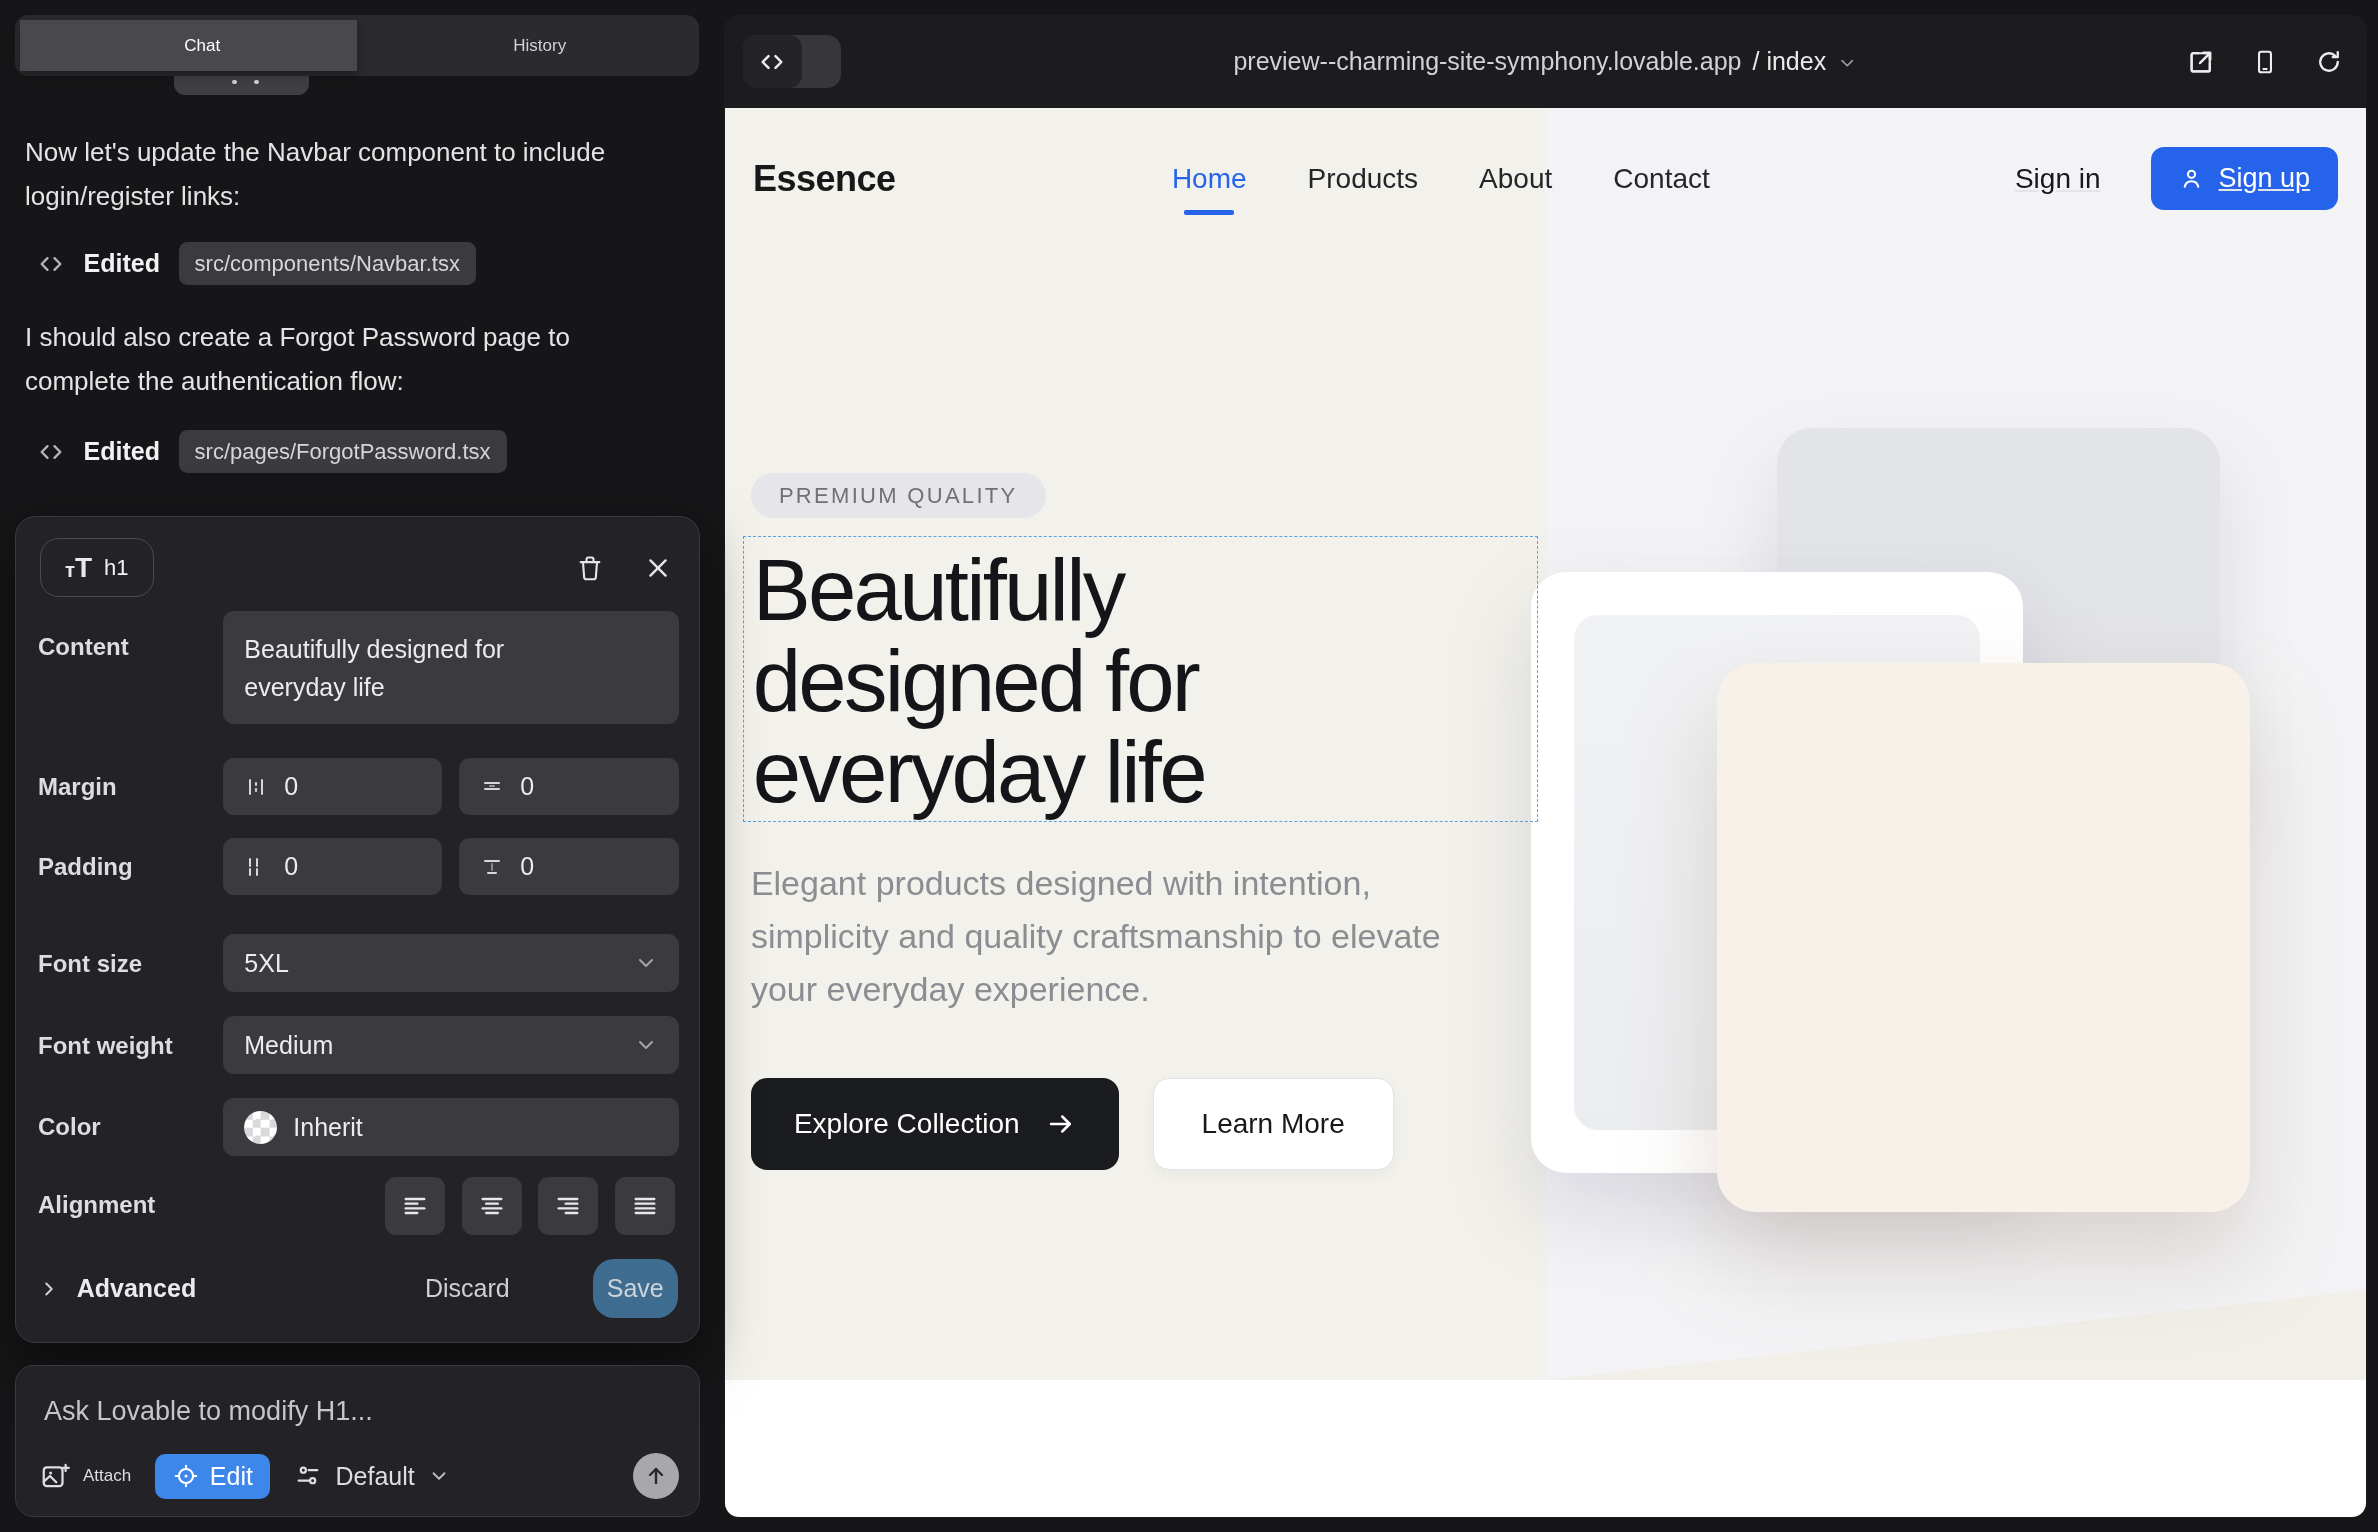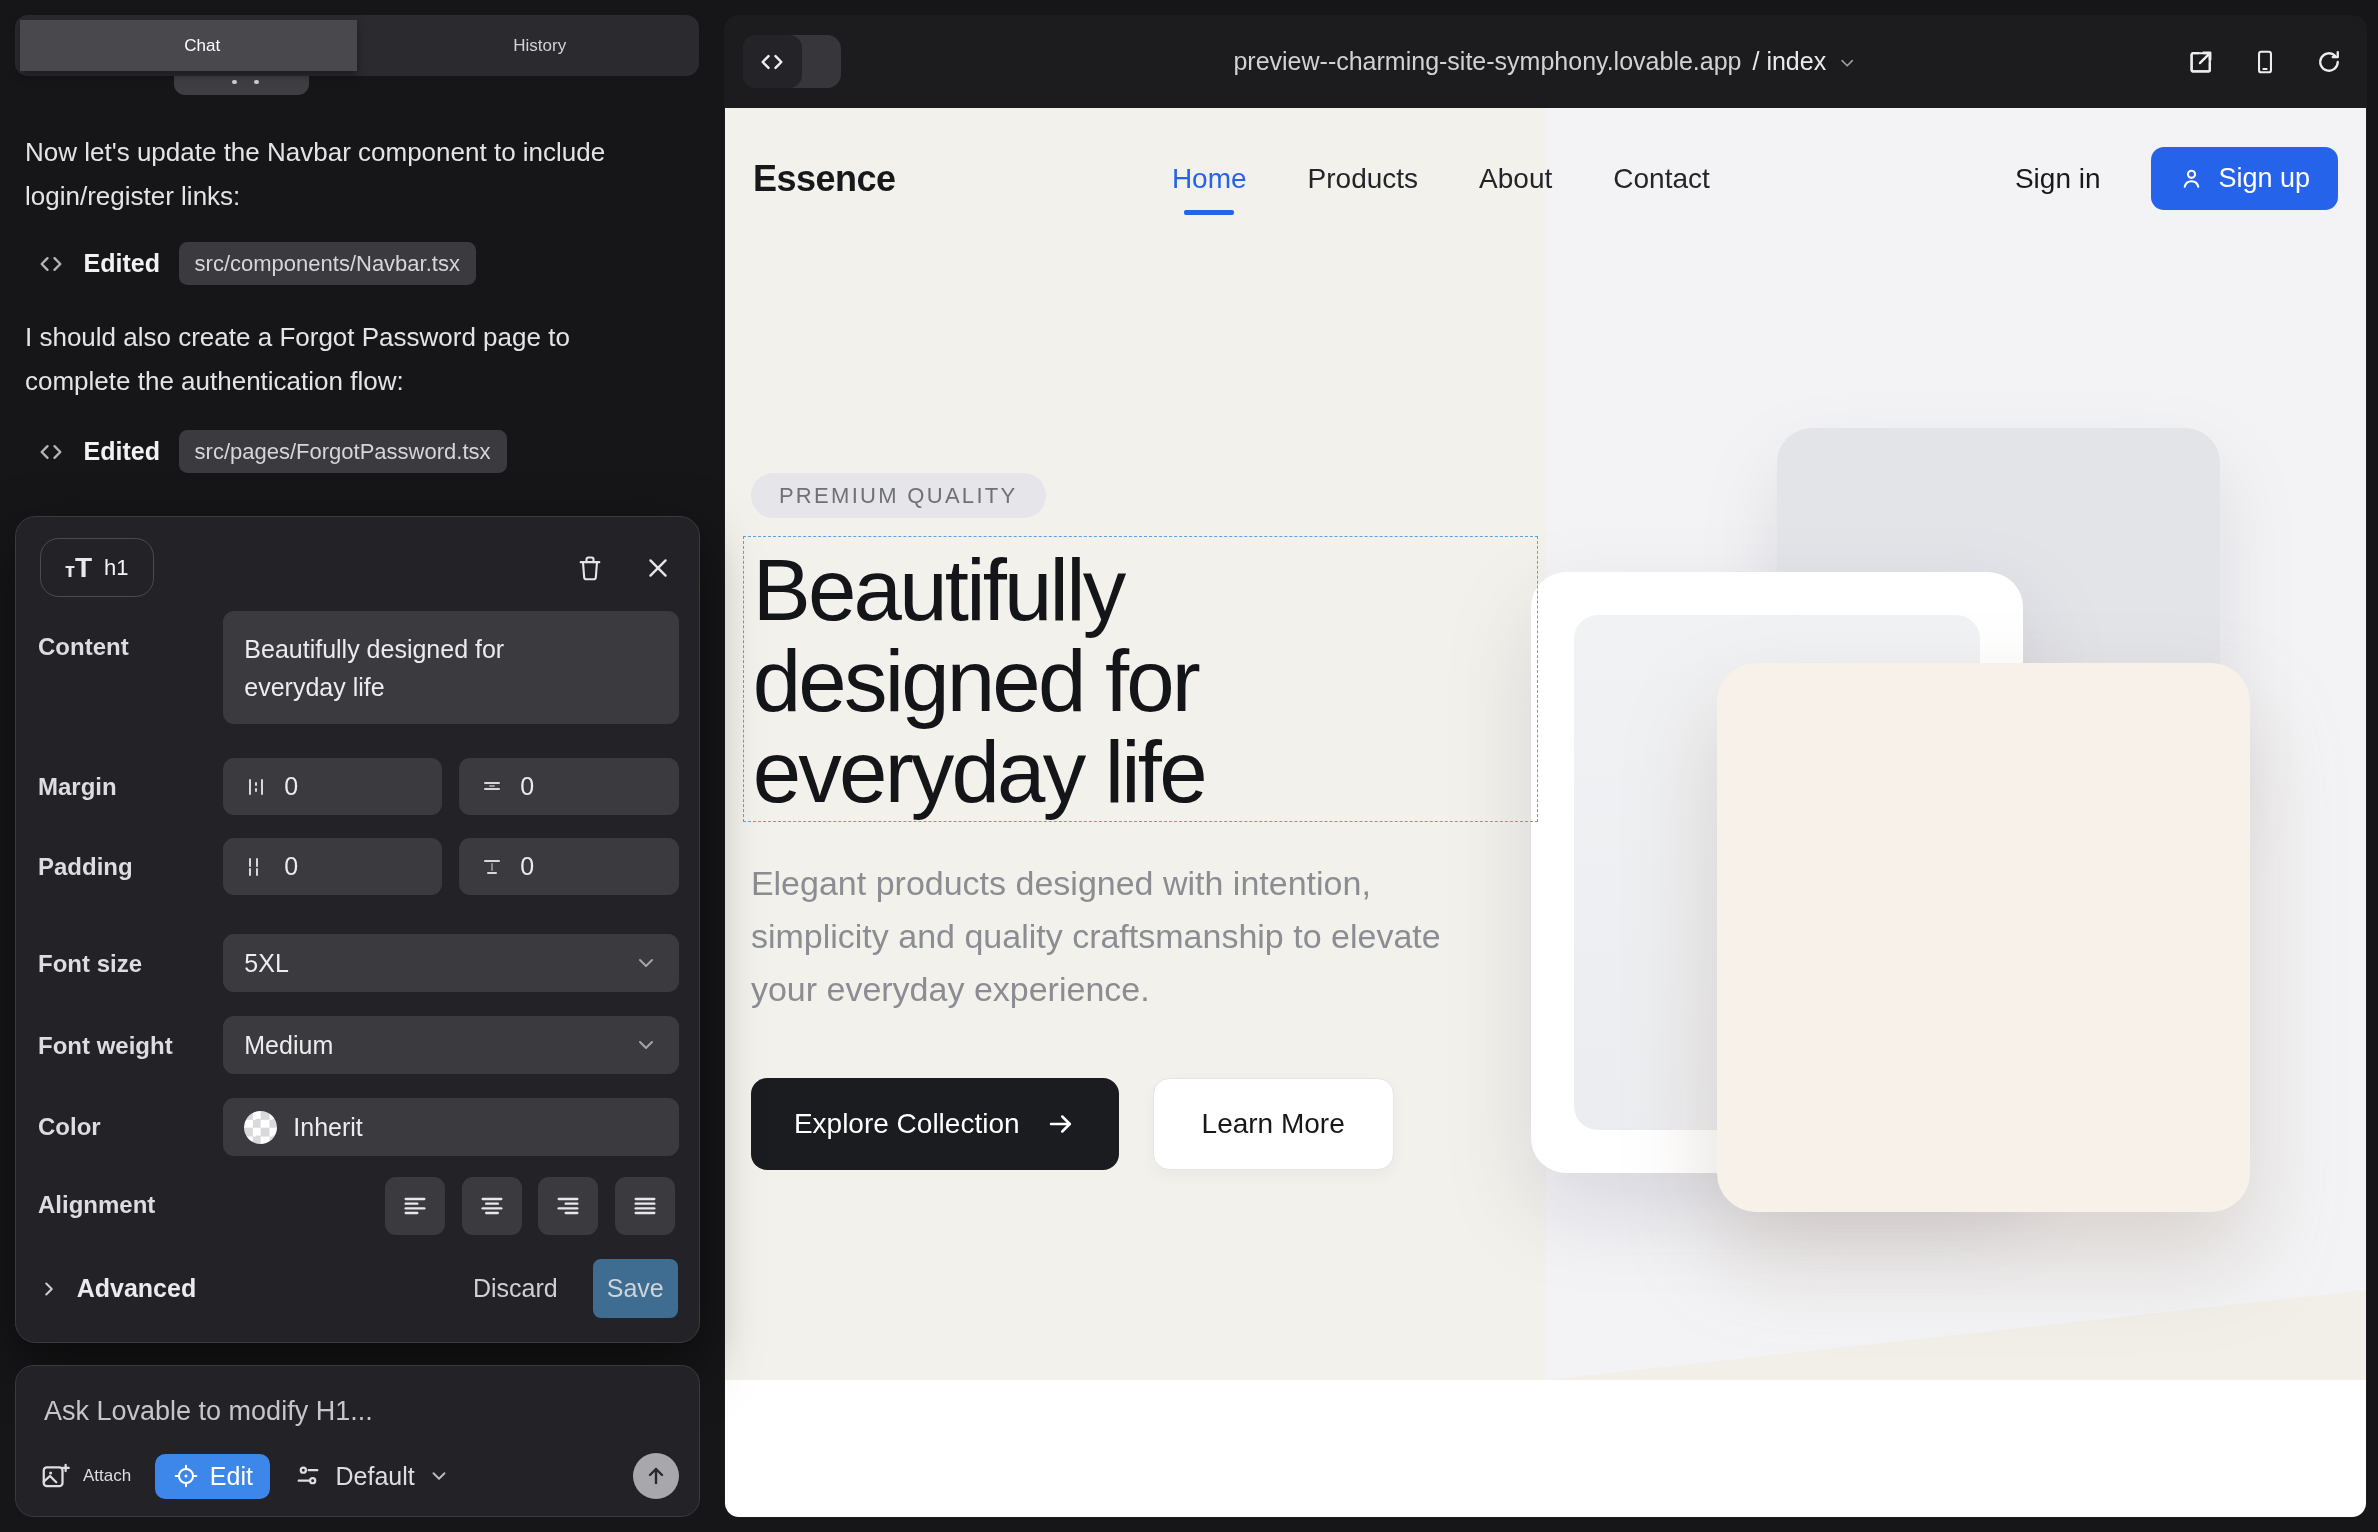--- a/index.html
+++ b/index.html
@@ -89,23 +89,23 @@
   .align-group { position:absolute; top:660px; left:369px; display:flex; gap:16.7px; }
   .align-btn {
     width:60px; height:58px; background:#3a3a3f; border-radius:11px;
     display:flex; align-items:center; justify-content:center; color:#e8e8ea;
   }
   .insp-footer { position:absolute; left:22px; right:21.3px; top:742px; height:59px; display:flex; align-items:center; }
   .advanced { display:flex; align-items:center; gap:16.7px; font-size:25px; font-weight:600; color:#ebebed; }
   .advanced .chev-r { color:#cfcfd2; }
   .discard-btn { margin-left:auto; margin-right:35px; font-size:25px; color:#d0d0d3; }
   .save-btn {
-    width:85px; height:59px; background:#3f6d92; border-radius:8px;
+    width:85px; height:59px; background:#3f6d92; border-radius:21px;
     display:flex; align-items:center; justify-content:center;
-    font-size:25px; color:#ccd4da;
+    font-size:25px; color:#ccd4da;margin-left:48px;
   }
 
   
   .composer {
     position:absolute; left:15px; top:1365px; width:685px; height:152px;
     background:#232327; border:1.4px solid #3a3a3f; border-radius:18.6px; z-index:6;
   }
   .composer input {
     position:absolute; left:28px; top:22px; width:612px; height:46px;
     background:transparent; border:none; outline:none;
@@ -194,21 +194,21 @@
     display:flex; align-items:center; padding:0 28px; z-index:3;
   }
   .brand { font-size:36px; font-weight:700; color:#17181a; letter-spacing:-0.5px; }
   .nav-links { position:absolute; left:447px; top:0; height:141px; display:flex; gap:61px; align-items:center; }
   .nav-link { font-size:28px; color:#232529; position:relative; }
   .nav-link.active { color:#2563eb; }
   .nav-link.active::after {
     content:""; position:absolute; left:50%; transform:translateX(-50%);
     bottom:-20.4px; width:50px; height:4.6px; background:#2563eb; border-radius:1.9px;
   }
-  .nav-right { margin-left:auto; display:flex; align-items:center; gap:50px; }
+  .nav-right { margin-left:auto; display:flex; align-items:center; gap:50px;text-decoration:underline; }
   .signin { font-size:28px; color:#17181a; }
   .signup {
     height:63px; padding:0 28px; background:#2563eb; border-radius:13px;
     display:flex; align-items:center; gap:15px; font-size:27px; color:#ffffff;
   }
 
   .hero-badge {
     position:absolute; left:26px; top:365px; height:45px; padding:0 28px;
     background:#e5e5ea; border-radius:23px; display:inline-flex; align-items:center;
     font-size:22px; letter-spacing:2.3px; color:#6f7176; z-index:3;

